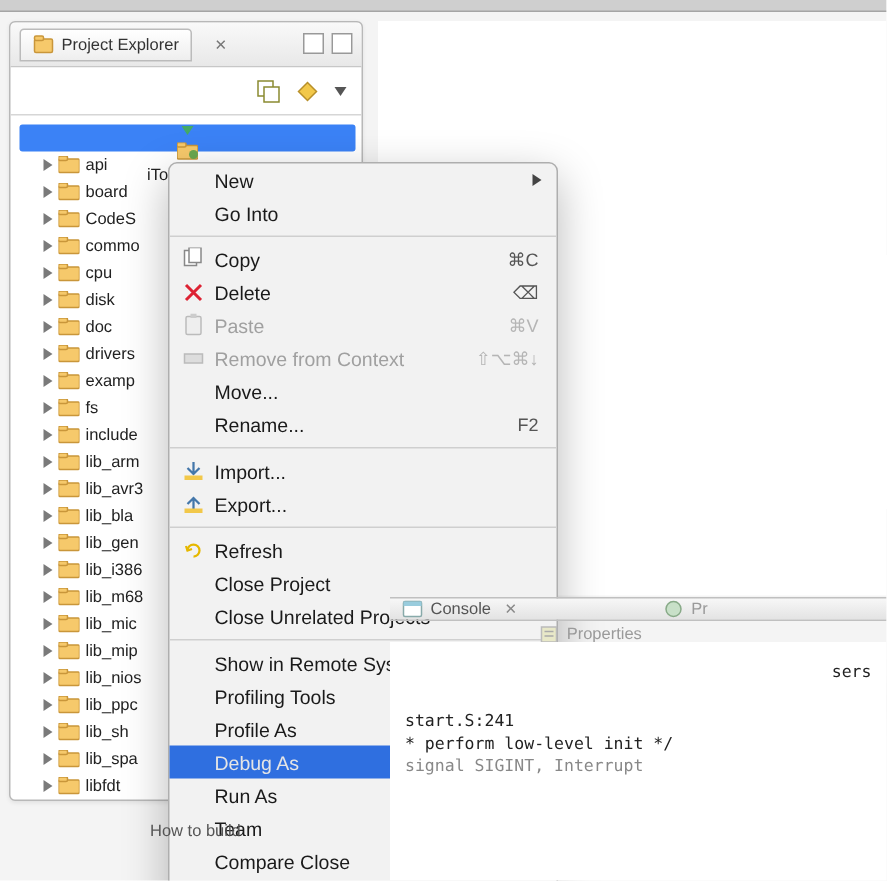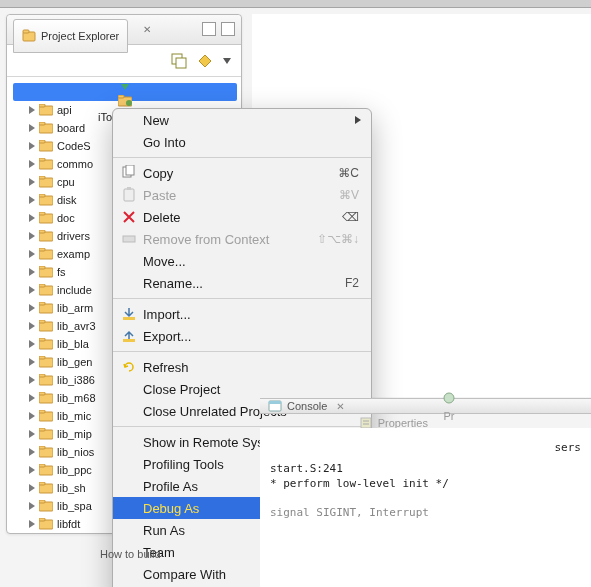--- a/index.html
+++ b/index.html
@@ -3,21 +3,21 @@
 <meta charset="utf-8">
 <style>
   * { box-sizing: border-box; margin: 0; padding: 0; }
   html, body { width: 591px; height: 587px; font-family: "Lucida Grande","Helvetica Neue",Arial,sans-serif; font-size: 12px; color:#222; overflow:hidden; background:#fff; }
   .root { position:relative; width:591px; height:587px; background:#f4f4f4; }
   
   .top-strip { position:absolute; left:0; right:0; top:0; height:8px; background:#cfcfcf; border-bottom:1px solid #a5a5a5;}
   
   .project-panel { position:absolute; left:6px; top:14px; width:236px; height:520px; border:1px solid #b8b8b8; border-radius:4px; background:#fff; box-shadow:0 1px 3px rgba(0,0,0,.08);}
   .tab-row { height:30px; background:linear-gradient(#f9f9f9,#e8e8e8); border-bottom:1px solid #c7c7c7; border-top-left-radius:4px; border-top-right-radius:4px; position:relative;}
-  .tab { position:absolute; left:6px; top:4px; height:22px; display:flex; align-items:center; gap:5px; padding:16px 8px; background:linear-gradient(#fff,#eee); border:1px solid #bbb; border-radius:3px 3px 0 0;}
+  .tab { position:absolute; left:6px; top:4px; height:22px; display:flex; align-items:center; gap:5px; padding:4px 8px; background:linear-gradient(#fff,#eee); border:1px solid #bbb; border-radius:3px 3px 0 0;}
   .tab-icon { width:14px; height:14px; }
   .tab-label { font-size:11px; color:#333; }
   .tab-close { position:absolute; left:136px; top:9px; font-size:10px; color:#777;}
   .panel-buttons { position:absolute; right:6px; top:7px; display:flex; gap:5px;}
   .pbtn { width:14px; height:14px; border:1px solid #999; background:#fff;}
   .toolbar-row{ height:32px; border-bottom:1px solid #d6d6d6; display:flex; align-items:center; justify-content:flex-end; padding-right:10px; gap:10px;}
   .tool-icon { width:16px; height:16px;}
   .dropdown-triangle { width:0;height:0;border-left:4px solid transparent;border-right:4px solid transparent;border-top:6px solid #555;}
   .tree { padding:6px 4px 6px 6px; overflow:hidden; }
   .tree-row { display:flex; align-items:center; height:18px; gap:4px; white-space:nowrap;}
@@ -33,21 +33,21 @@
   .btab .bicon { width:14px; height:14px;}
   .console-body { position:absolute; left:260px; right:0; top:428px; bottom:0; background:#fff; font-family:Menlo,Monaco,monospace; font-size:11px; color:#222; padding:12px 10px; line-height:15px; overflow:hidden;}
   
   .ctx { position:absolute; left:112px; top:108px; width:260px; background:#f2f2f2; border:1px solid #aeaeae; border-radius:6px; box-shadow:0 10px 30px rgba(0,0,0,.28);}
   .ctx-item { height:22px; display:flex; align-items:center; padding:0 12px 0 30px; font-size:13px; color:#1a1a1a; position:relative;}
   .ctx-item.disabled { color:#a0a0a0;}
   .ctx-item .shortcut { margin-left:auto; color:#555; font-size:12px;}
   .ctx-item.disabled .shortcut { color:#b5b5b5;}
   .ctx-item .sub { position:absolute; right:10px; width:0;height:0;border-top:4px solid transparent;border-bottom:4px solid transparent;border-left:6px solid #444;}
   .ctx-sep { height:1px; background:#cfcfcf; margin:4px 0;}
-  .ctx-item.hi { background:#2f6fe0; color:#fde047;}
+  .ctx-item.hi { background:#2f6fe0; color:#e5e5e5;}
   .ctx-item.hi .sub { border-left-color:#fff;}
   .ctx-icon { position:absolute; left:8px; width:16px; height:16px;}
   
   .submenu { position:absolute; left:372px; top:445px; width:210px; height:24px; background:#2f6fe0; border:1px solid #7a9ad8; border-radius:4px; box-shadow:0 8px 22px rgba(0,0,0,.25); display:flex; align-items:center; padding:0 12px; color:#fff; font-size:13px;}
   
   .ghost-text { position:absolute; left:100px; top:548px; font-size:11px; color:#555;}
   
   .right-pane { position:absolute; left:252px; top:14px; right:0; bottom:190px; background:#fff;}
   svg { display:block; }
 </style>
@@ -302,35 +302,35 @@
       </div>
     <div class="ctx-sep"></div>
     <div class="ctx-item">
       <svg class="ctx-icon">
           <rect x="2" y="2" width="8" height="10" fill="#fff" stroke="#888"></rect>
           <rect x="5" y="0" width="8" height="10" fill="#fff" stroke="#888"></rect>
         </svg>
       <span>Copy</span>
         <span class="shortcut">⌘C</span>
       </div>
+    <div class="ctx-item">
+      <svg class="ctx-icon">
+          <path d="M3 3 L13 13 M13 3 L3 13" stroke="#d23" stroke-width="2"></path>
+        </svg>
+      <span>Delete</span>
+        <span class="shortcut">⌫</span>
+      </div>
     <div class="ctx-item disabled">
       <svg class="ctx-icon">
           <rect x="3" y="2" width="10" height="12" rx="1" fill="#eee" stroke="#bbb"></rect>
           <rect x="6" y="0" width="4" height="3" fill="#ccc"></rect>
         </svg>
       <span>Paste</span>
         <span class="shortcut">⌘V</span>
       </div>
-    <div class="ctx-item">
-      <svg class="ctx-icon">
-          <path d="M3 3 L13 13 M13 3 L3 13" stroke="#d23" stroke-width="2"></path>
-        </svg>
-      <span>Delete</span>
-        <span class="shortcut">⌫</span>
-      </div>
     <div class="ctx-item disabled">
       <svg class="ctx-icon">
           <rect x="2" y="5" width="12" height="6" fill="#ddd" stroke="#bbb"></rect>
         </svg>
       <span>Remove from Context</span>
         <span class="shortcut">⇧⌥⌘↓</span>
       </div>
     <div class="ctx-item">
         <span>Move...</span>
       </div>
@@ -385,21 +385,21 @@
       </div>
     <div class="ctx-item">
         <span>Run As</span>
         <span class="sub"></span>
       </div>
     <div class="ctx-item">
         <span>Team</span>
         <span class="sub"></span>
       </div>
     <div class="ctx-item">
-        <span>Compare With</span>
+        <span>Compare Close</span>
         <span class="sub"></span>
       </div>
     <div class="ctx-item"></div>
 
   </div>
 
   <div class="submenu">
     <span>Debug Configurations...</span>
   </div>
 
@@ -413,28 +413,28 @@
       <span style="color:#888;font-size:10px;margin-left:4px;">✕</span>
     </div>
     <div class="btab" style="color:#9a9a9a;margin-top:33px;">
       <svg class="bicon">
           <rect x="2" y="2" width="10" height="10" fill="#e8e8c8" stroke="#bbb"></rect>
           <line x1="4" y1="5" x2="10" y2="5" stroke="#aaa"></line>
           <line x1="4" y1="8" x2="10" y2="8" stroke="#aaa"></line>
         </svg>
       <span>Properties</span>
     </div>
-    <div class="btab" style="color:#9a9a9a;flex-direction:column;">
+    <div class="btab" style="color:#9a9a9a;">
       <svg class="bicon">
           <circle cx="7" cy="7" r="5" fill="#c8e0c8" stroke="#8a8"></circle>
         </svg>
       <span>Pr</span>
     </div>
   </div>
   <div class="console-body">
     <div style="text-align:right;">sers</div>
-    <div style="margin-top:6px;">start.S:241</div>
+    <div style="margin-top:18px;">start.S:241</div>
     <div>* perform low-level init */</div>
-    <div style="margin-top:14px;color:#888;">signal SIGINT, Interrupt</div>
+    <div style="color:#888;">signal SIGINT, Interrupt</div>
   </div>
 
   <div class="ghost-text">How to build</div>
 </div>
 
 </body></html>

